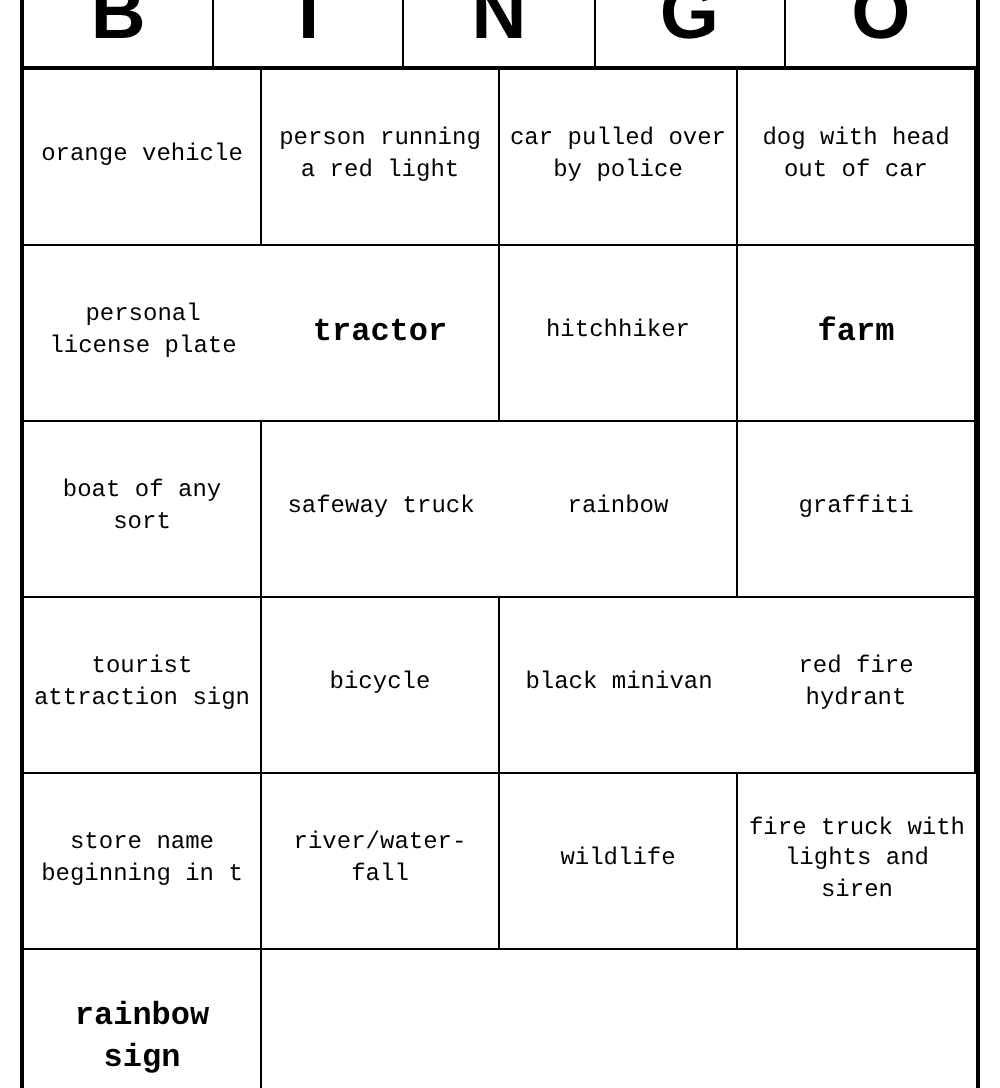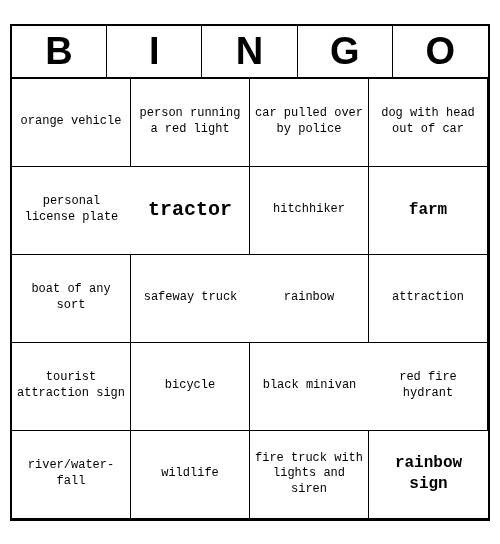--- a/index.html
+++ b/index.html
@@ -53,21 +53,21 @@
       border-right: none;
     }
     .bingo-cell:nth-child(n+21) {
       border-bottom: none;
     }
     .bingo-cell.large-text {
       font-size: 16px;
       font-weight: bold;
     }
     .bingo-cell.medium-text {
-      font-size: 20px;
+      font-size: 16px;
       font-weight: bold;
     }
   </style>
 </head>
 <body>
 
 <div class="bingo-card">
   <div class="bingo-header">
   <div class="bingo-header-cell">B</div>
       <div class="bingo-header-cell">I</div>
@@ -80,23 +80,24 @@
       <div class="bingo-cell">person running a red light</div>
       <div class="bingo-cell">car pulled over by police</div>
       <div class="bingo-cell">dog with head out of car</div>
       <div class="bingo-cell">personal license plate</div>
       <div class="bingo-cell medium-text">tractor</div>
       <div class="bingo-cell">hitchhiker</div>
       <div class="bingo-cell large-text">farm</div>
       <div class="bingo-cell">boat of any sort</div>
       <div class="bingo-cell">safeway truck</div>
       <div class="bingo-cell">rainbow</div>
-      <div class="bingo-cell">attraction</div>
+      <div class="bingo-cell">graffiti</div>
       <div class="bingo-cell">tourist attraction sign</div>
       <div class="bingo-cell">bicycle</div>
       <div class="bingo-cell">black minivan</div>
       <div class="bingo-cell">red fire hydrant</div>
+      <div class="bingo-cell">store name beginning in t</div>
       <div class="bingo-cell">river/water-fall</div>
       <div class="bingo-cell">wildlife</div>
       <div class="bingo-cell">fire truck with lights and siren</div>
       <div class="bingo-cell large-text">rainbow sign</div>
     </div>
 </div>
 
 </body></html>

